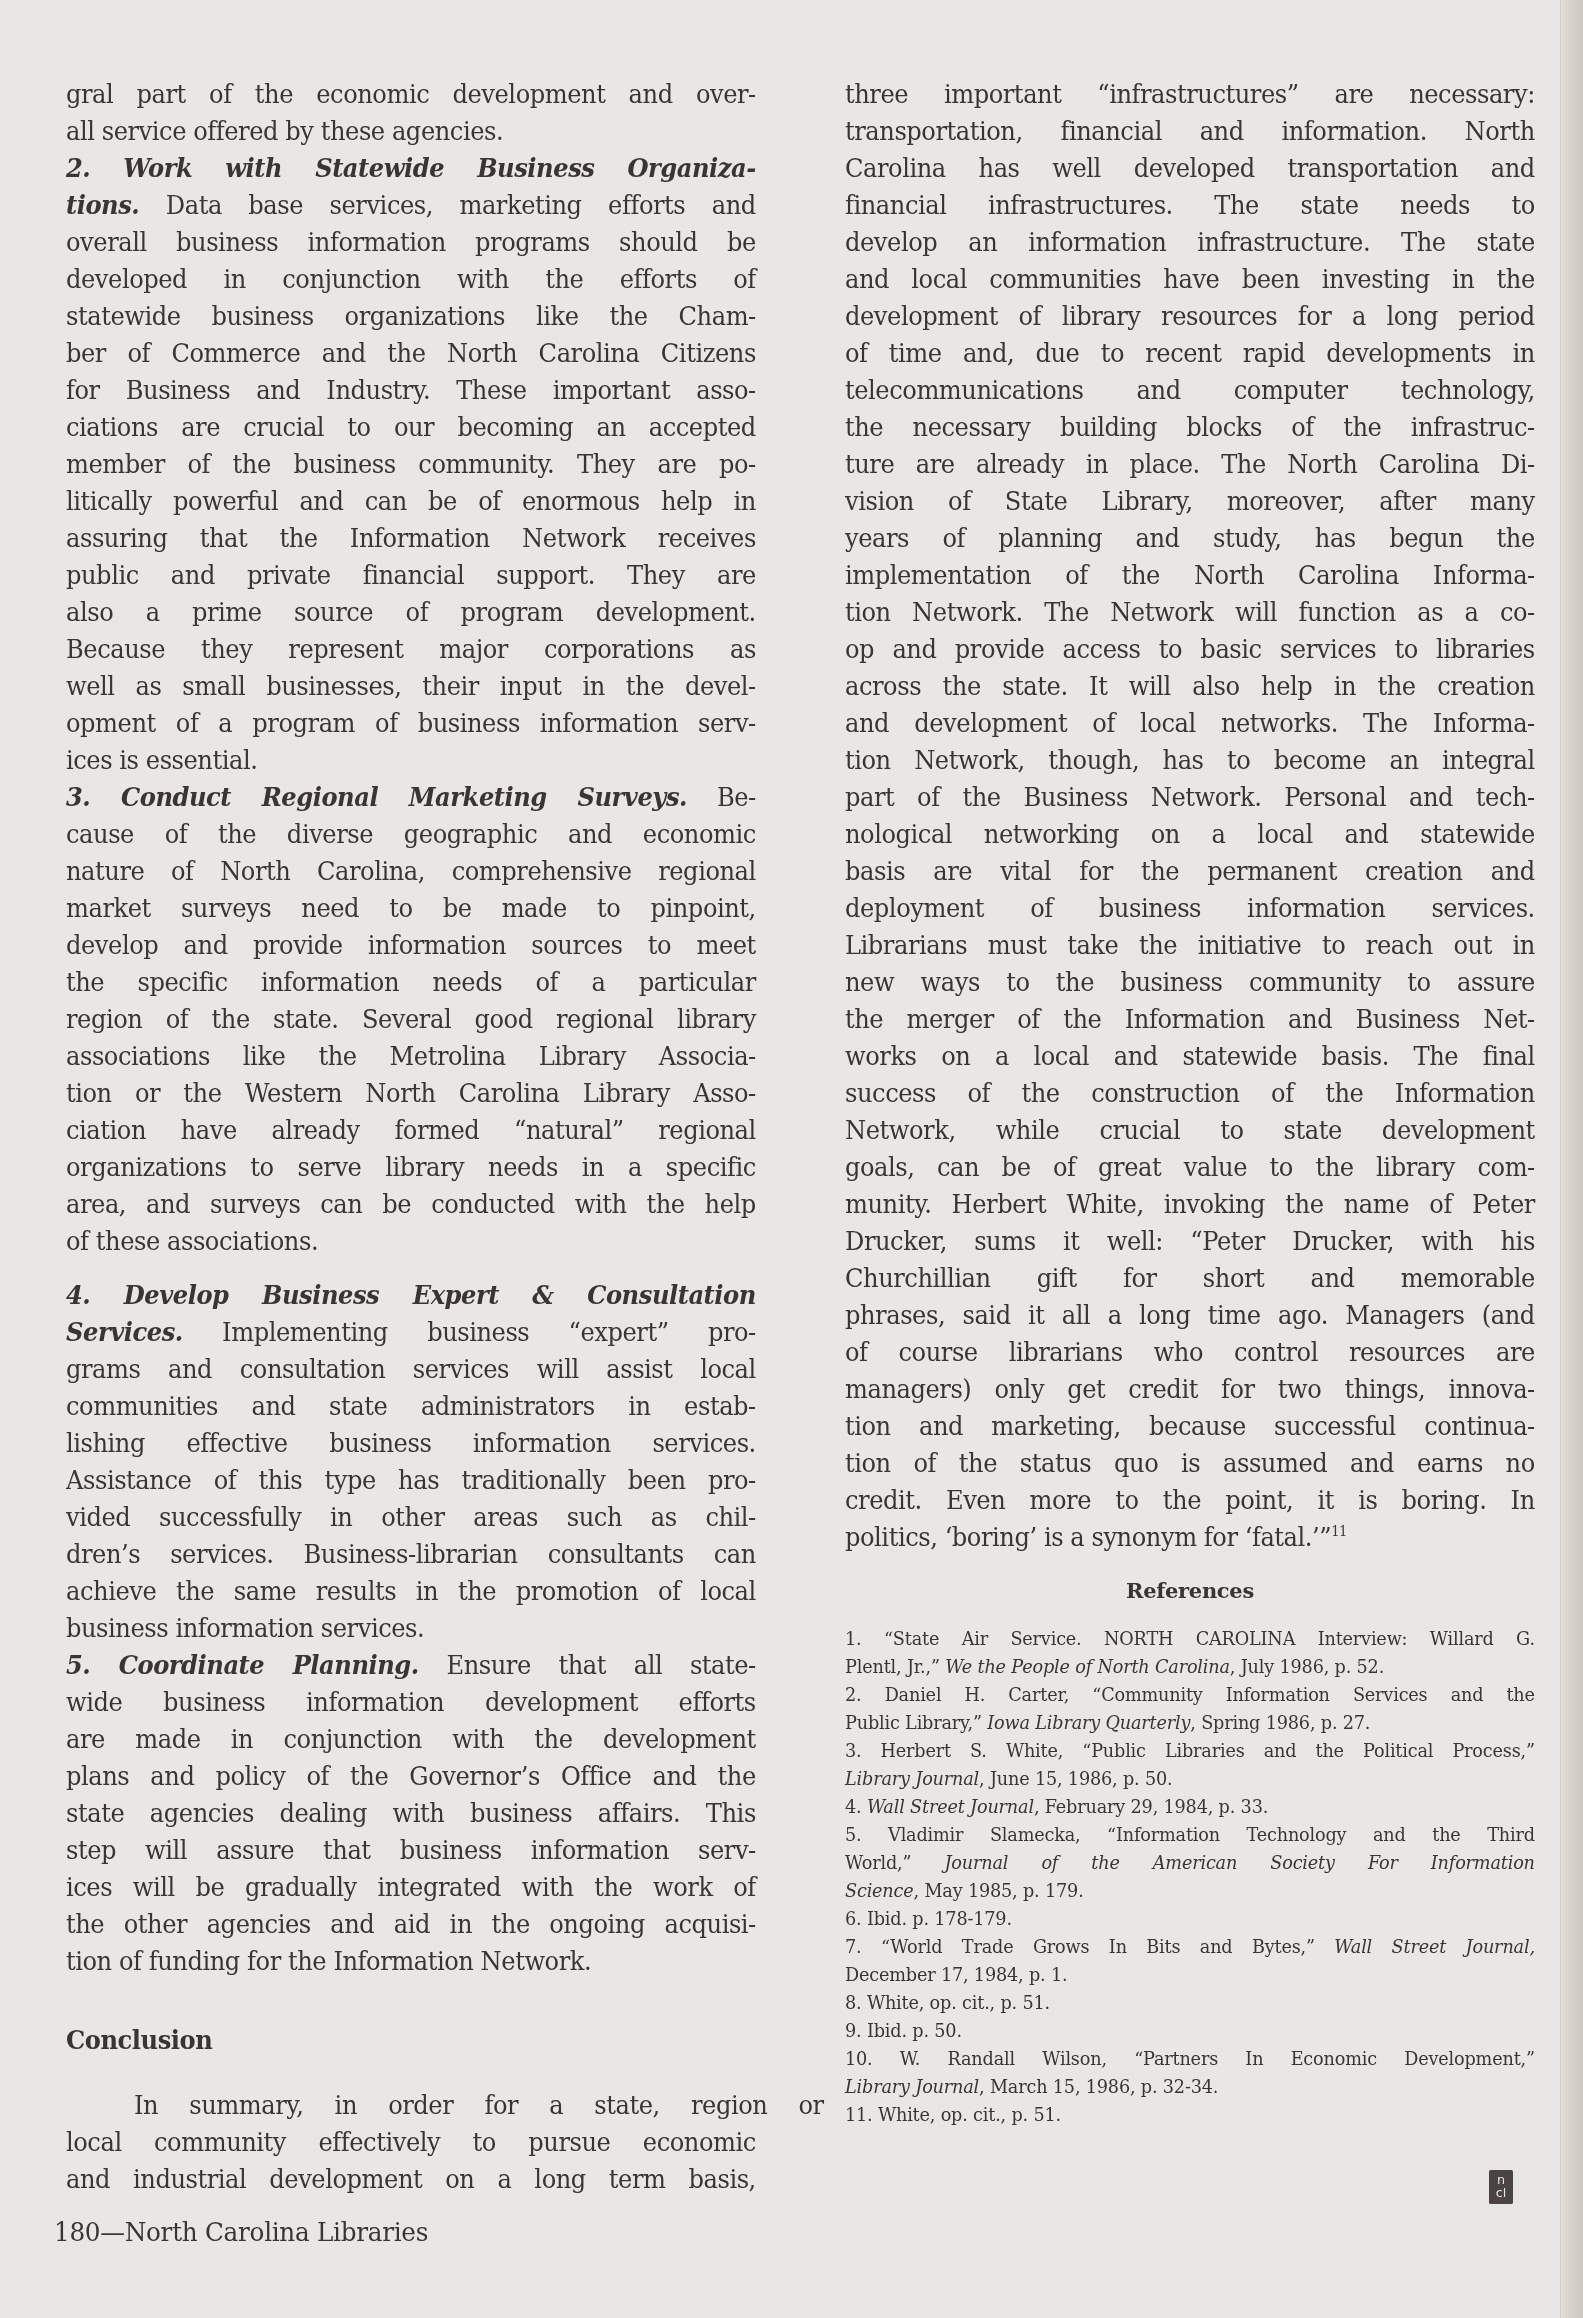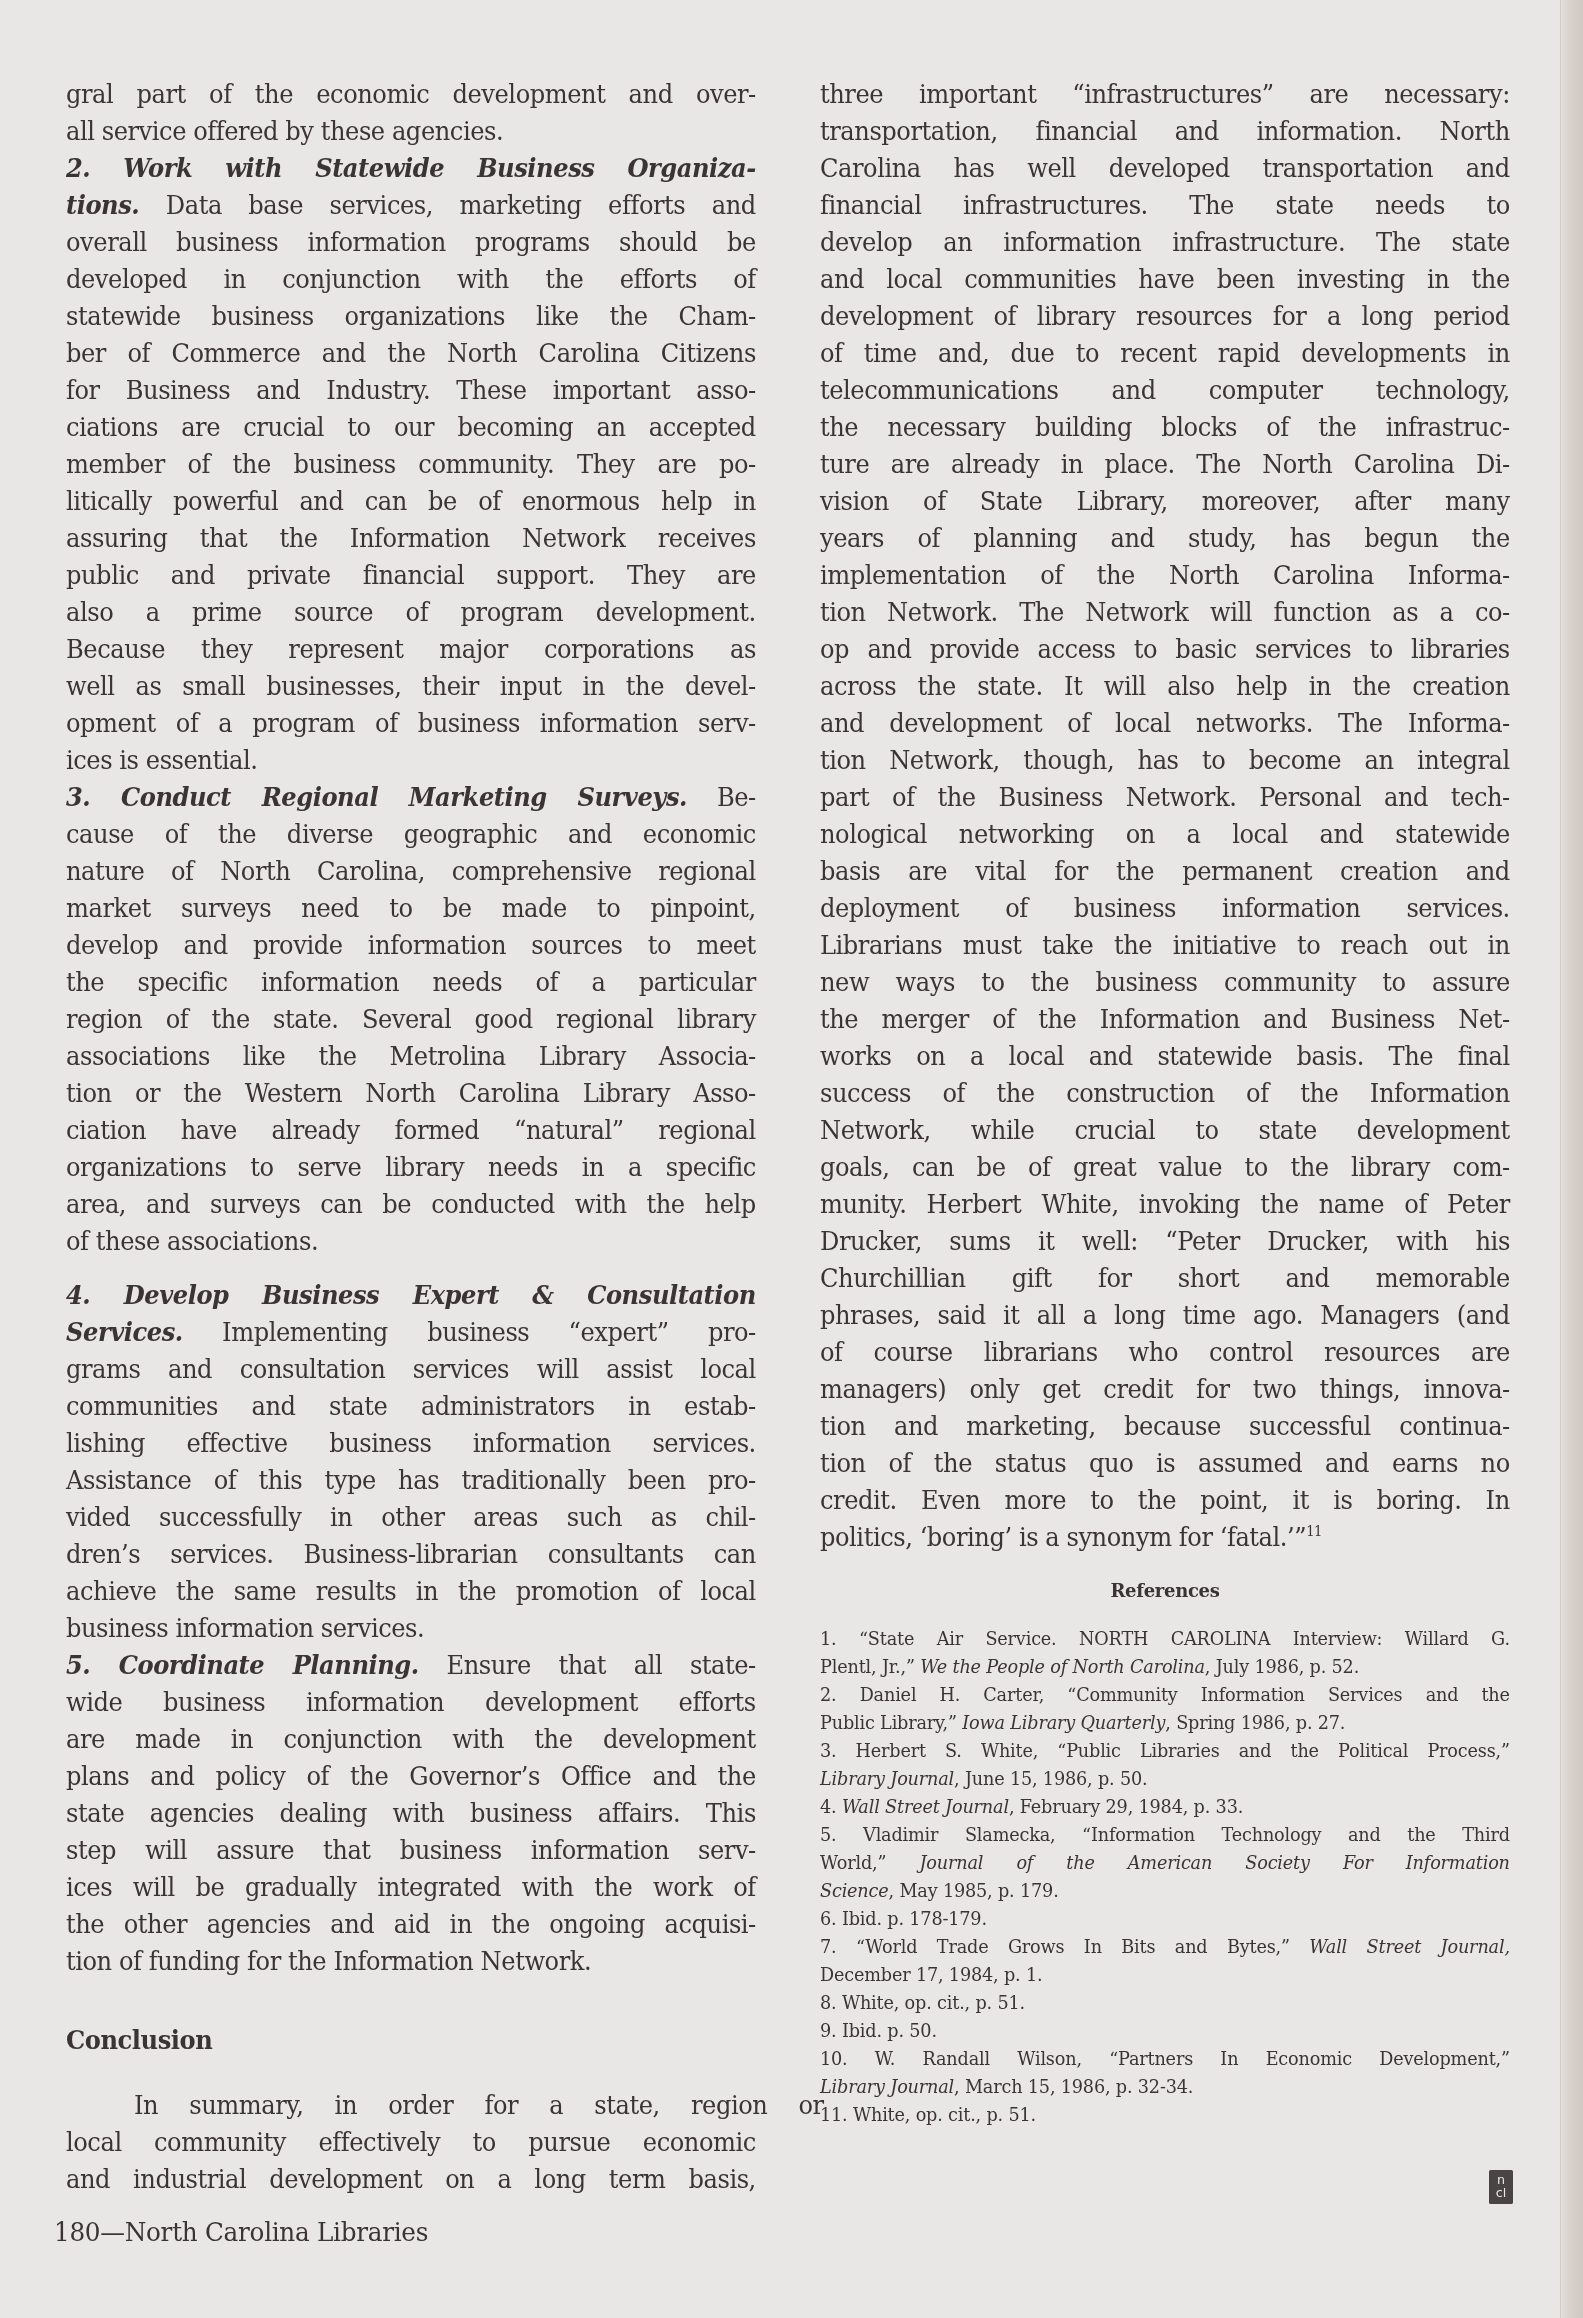--- a/index.html
+++ b/index.html
@@ -11,38 +11,38 @@
   }
   .page-edge {
     position: absolute; top: 0; right: 0; width: 22px; height: 2319px;
     background: linear-gradient(to right, #e3dfdb 0%, #d8d2cc 40%, #cfc8c1 100%);
     border-left: 0.8px solid #d3cdc7;
   }
   .col {
     position: absolute; top: 76px; margin-left: 12px;
   }
   .col-left { left: 54px; width: 690px; }
-  .col-right { left: 808px; width: 690px; }
+  .col-right { left: 833px; width: 690px; }
   .line {
     display: block; height: 37px; line-height: 37px;
     font-size: 26px; letter-spacing: -0.5px; white-space: nowrap;
     text-align: justify; text-align-last: justify;
     transform: scaleX(0.93); transform-origin: left center; width: 107.5%;
   }
   .line.last { text-align-last: left; }
   .lead { font-weight: bold; font-style: italic; }
   .heading-gap { height: 17.4px; }
   .section-heading {
     display: block; height: 40px; line-height: 40px;
     font-size: 26px; font-weight: bold; letter-spacing: -0.5px;
     transform: scaleX(0.93); transform-origin: left center;
   }
   .indent { padding-left: 73px; }
   .refs-title {
-    display: block; text-align: center; font-weight: bold; font-size: 18px;
+    display: block; text-align: center; font-weight: bold; font-size: 21px;
     height: 32px; line-height: 32px; margin-top: 19px; margin-bottom: 17.4px;
     letter-spacing: -0.3px;
   }
   .ref-line {
     display: block; height: 28px; line-height: 28px;
     font-size: 19px; letter-spacing: -0.2px; white-space: nowrap;
     text-align: justify; text-align-last: justify;
     transform: scaleX(0.93); transform-origin: left center; width: 107.5%;
   }
   .ref-line.last { text-align-last: left; }

